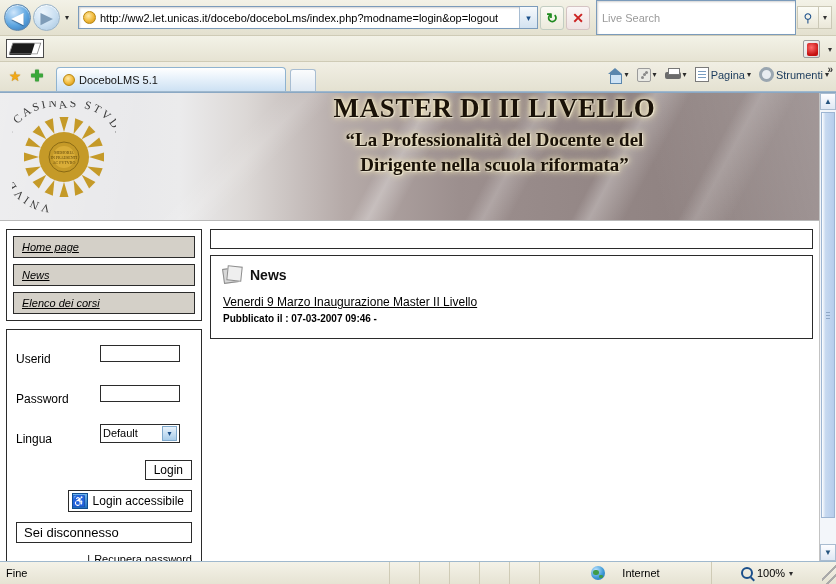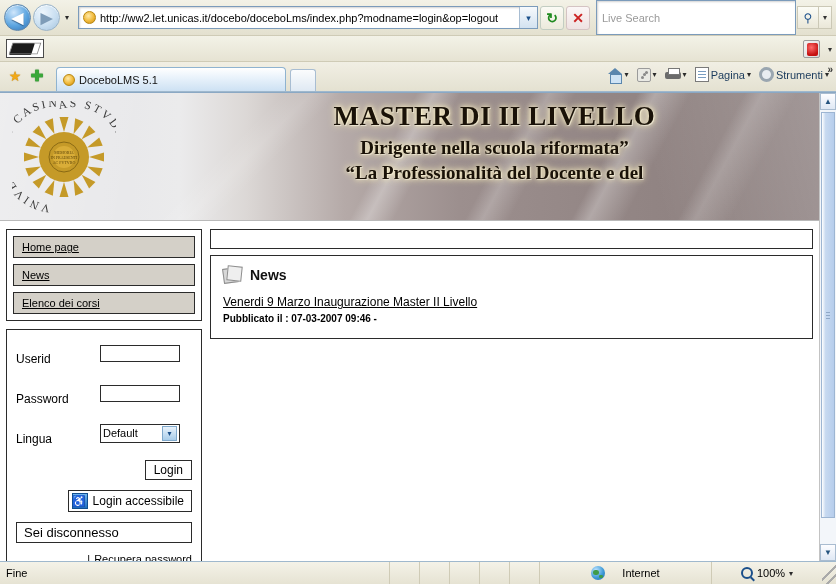--- a/index.html
+++ b/index.html
@@ -253,21 +253,21 @@
       linear-gradient(118deg, transparent 60%, rgba(255,255,255,.22) 62%, transparent 65%),
       linear-gradient(118deg, transparent 72%, rgba(255,255,255,.28) 74%, transparent 78%),
       linear-gradient(118deg, transparent 84%, rgba(255,255,255,.18) 86%, transparent 90%),
       linear-gradient(135deg, transparent 30%, rgba(255,255,255,.12) 33%, transparent 36%);
     pointer-events: none;
   }
   .seal {
     position: absolute; left: 12px; top: 8px; width: 104px; height: 112px;
   }
   .bannertext {
-    position: absolute; left: 180px; right: 10px; top: 8px; text-align: center;
+    position: absolute; left: 180px; right: 10px; top: 0; text-align: center;
     color: #1a1208;
   }
   .btitle {
     font-family: "Liberation Serif", serif;
     font-size: 27px; font-weight: bold; letter-spacing: .6px;
     text-shadow: 0 0 5px #fff6cf, 0 0 9px #f6e7ad, 1px 1px 0 rgba(255,255,255,.55);
     margin-bottom: 4px;
   }
   .bsub {
     font-family: "Liberation Serif", serif;
@@ -283,20 +283,21 @@
   .panel {
     background: #fff; border: 1px solid #2b2b2b;
     margin-bottom: 8px;
   }
   .menupanel { padding: 6px; background: #fff; }
   .menuitem {
     display: block; height: 22px; line-height: 21px;
     background: #d4d0c8; border: 1px solid #2b2b2b;
     margin-bottom: 6px; padding-left: 8px;
     font-size: 11px;
+    font-style: italic;
   }
   .menuitem:last-child { margin-bottom: 0; }
   .menuitem a { color: #000; text-decoration: underline; }
 
   .loginpanel { padding: 10px 9px 10px 9px; }
   .frow { display: flex; align-items: center; margin-bottom: 14px; }
   .flabel { width: 84px; font-size: 12px; font-weight: normal; color: #000; flex: none; margin-top: 12px; }
   .finput {
     width: 80px; height: 17px; border: 1px solid #2b2b2b; background: #fff;
     font-size: 11px; font-family: inherit; padding: 0 3px; outline: none;
@@ -554,22 +555,22 @@
             <circle r="15" fill="none" stroke="#8a6a14" stroke-width="1"></circle>
             <circle r="11" fill="#d9ad38"></circle>
             <text y="-3" text-anchor="middle" font-family="Liberation Serif, serif" font-size="4" fill="#5c4408">MEMORIA</text>
             <text y="2" text-anchor="middle" font-family="Liberation Serif, serif" font-size="4" fill="#5c4408">IN PRAESENTI</text>
             <text y="7" text-anchor="middle" font-family="Liberation Serif, serif" font-size="4" fill="#5c4408">AC FVTVRO</text>
           </g>
         </svg>
 
         <div class="bannertext">
           <div class="btitle">MASTER  DI II LIVELLO</div>
+          <div class="bsub">“La Professionalità del Docente e del</div>
           <div class="bsub">Dirigente nella scuola riformata”</div>
-          <div class="bsub">“La Professionalità del Docente e del</div>
         </div>
       </div>
 
       <div class="cols">
 
         <div class="leftcol">
 
           <div class="panel menupanel">
             <div class="menuitem">
               <a href="#">Home page</a>

